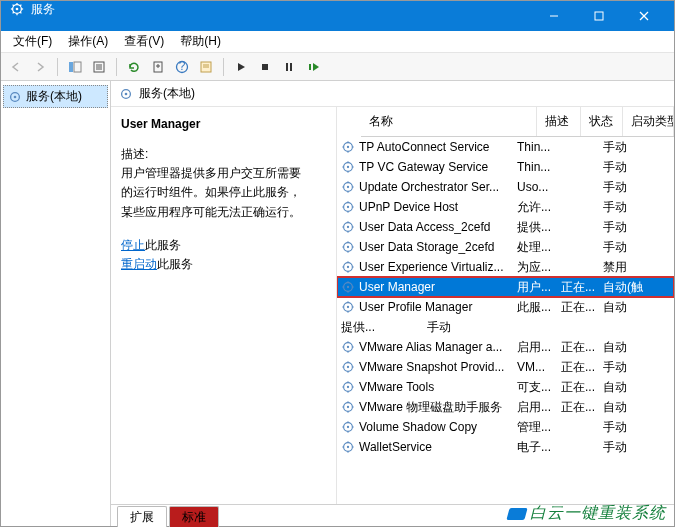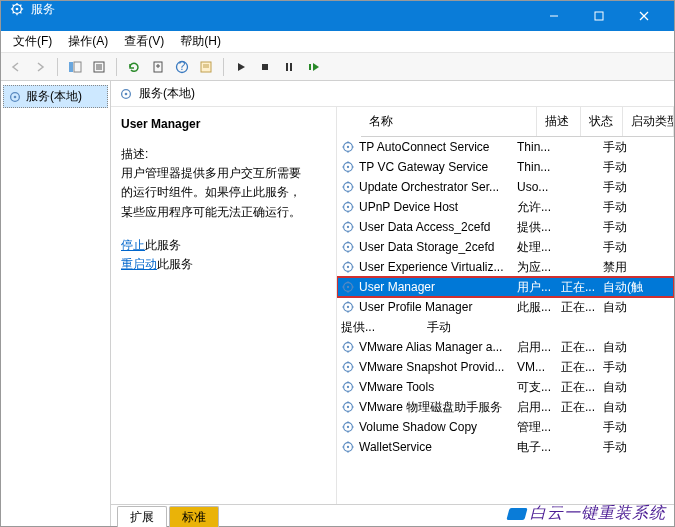--- a/index.html
+++ b/index.html
@@ -36,23 +36,23 @@
 .col-type { flex: 1; }
 .listbody { flex: 1; overflow-y: scroll; overflow-x: auto; }
 .row { display: flex; align-items: center; height: 20px; white-space: nowrap; }
 .row.selected { background: #0078d7; color: #fff; outline: 2px solid #d03030; outline-offset: -1px; }
 .cell { padding: 2px 4px; overflow: hidden; text-overflow: ellipsis; }
 .cell.name { width: 176px; display: flex; align-items: center; gap: 4px; padding-left: 4px; }
 .cell.desc { width: 44px; }
 .cell.status { width: 42px; }
 .cell.type { flex: 1; }
 .tabs { height: 22px; display: flex; align-items: flex-start; border-top: 1px solid #d0d0d0; padding-left: 6px; gap: 0; }
-.tab { padding: 2px 12px; border: 1px solid #bbb; border-bottom: none; background: #eab308; border-radius: 2px 2px 0 0; margin-right: 2px; position: relative; top: 1px; }
+.tab { padding: 2px 12px; border: 1px solid #bbb; border-bottom: none; background: #b91c1c; border-radius: 2px 2px 0 0; margin-right: 2px; position: relative; top: 1px; }
 .tab.active { background: #fff; border-bottom: 1px solid #fff; }
-.watermark { position: absolute; right: 8px; bottom: 2px; font-family: "KaiTi", serif; font-size: 16px; font-style: italic; color: #4c1d95; letter-spacing: 1px; pointer-events: none; margin-left: 32px; }
+.watermark { position: absolute; right: 8px; bottom: 2px; font-family: "KaiTi", serif; font-size: 16px; font-style: italic; color: #15803d; letter-spacing: 1px; pointer-events: none; margin-left: 32px; }
 .watermark::before { content: ""; display: inline-block; width: 18px; height: 12px; background: #0a7cd8; margin-right: 4px; transform: skewX(-15deg); border-radius: 2px; vertical-align: middle; }
 svg { display: block; }
 </style>
 </head>
 <body>
 
 <div class="window">
 
   <div class="titlebar">
     <span class="ticon">

